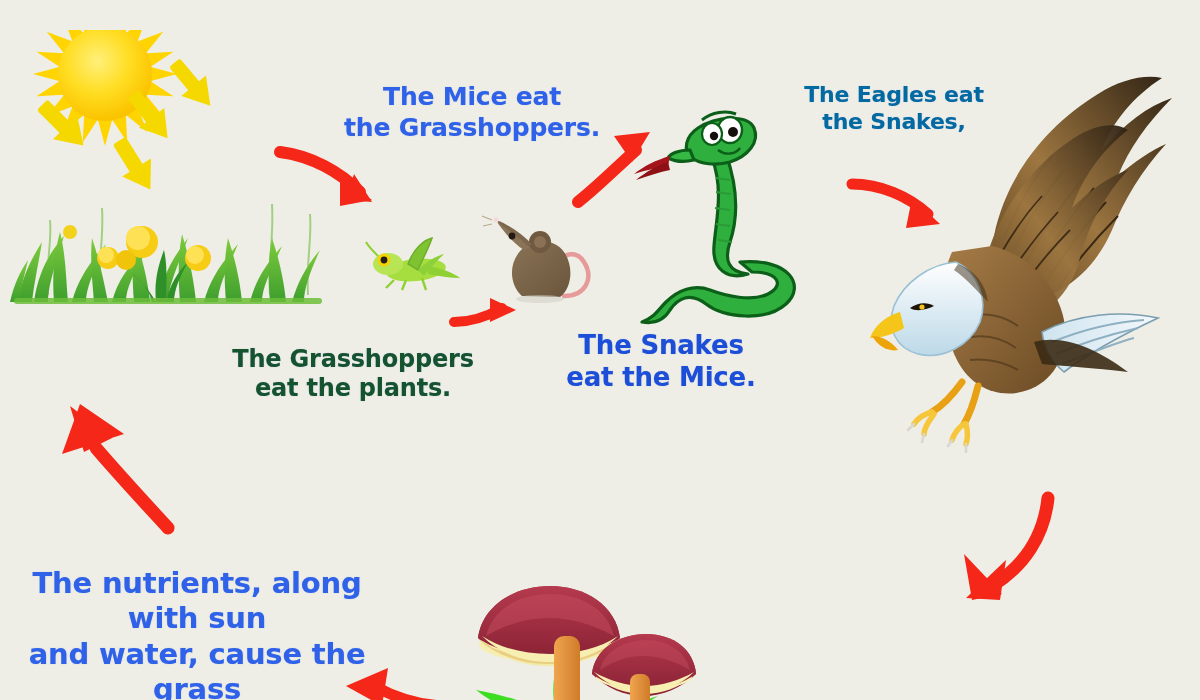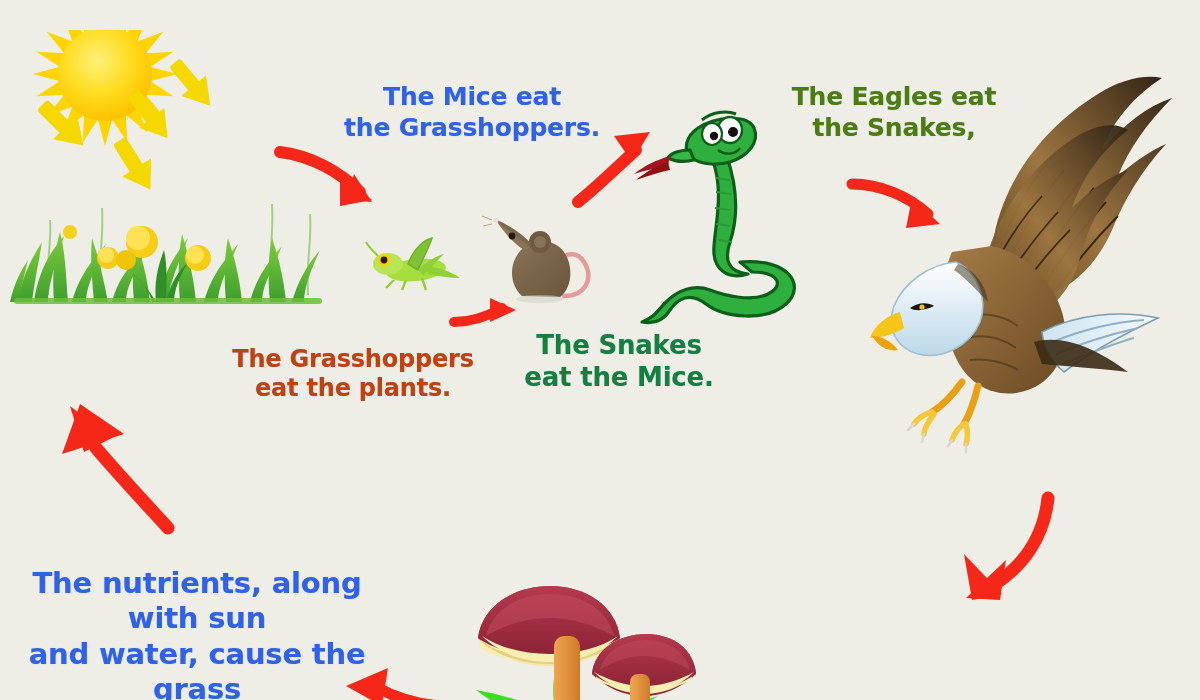--- a/index.html
+++ b/index.html
@@ -17,23 +17,23 @@
     font-family:"DejaVu Sans", sans-serif;
     font-weight:bold;
     color:#2a5fe0;
     text-align:center;
     line-height:1.22;
     letter-spacing:-0.2px;
     white-space:pre-line;
     text-shadow:0 0 1px rgba(42,95,224,.35);
   }
   .lbl-mice      { left:338px; top:52px;  width:268px; font-size:25px; color:#2f62e8; }
-  .lbl-grasshop  { left:222px; top:315px; width:262px; font-size:24px; color:#c2410c; }
-  .lbl-snakes    { left:494px; top:300px; width:250px; font-size:26px; color:#15803d; }
-  .lbl-eagles    { left:786px; top:52px;  width:216px; font-size:25px; color:#4d7c0f; }
+  .lbl-grasshop  { left:222px; top:315px; width:262px; font-size:24px; color:#14532d; }
+  .lbl-snakes    { left:536px; top:300px; width:250px; font-size:26px; color:#1d4ed8; }
+  .lbl-eagles    { left:786px; top:52px;  width:216px; font-size:22px; color:#0369a1; }
   .lbl-hawks     { left:742px; top:594px; width:412px; font-size:22px; color:#2f66ec; }
   .lbl-nutrients { left:2px;   top:536px; width:390px; font-size:29px; color:#2f62e8; }
 
   svg.art{position:absolute;overflow:visible;}
   .arrow-red{position:absolute;}
   .arrow-yellow{position:absolute;}
 </style>
 </head>
 <body>
 

